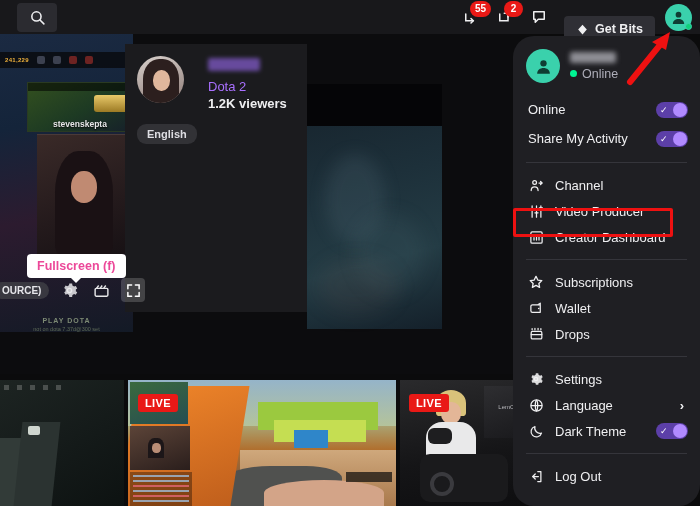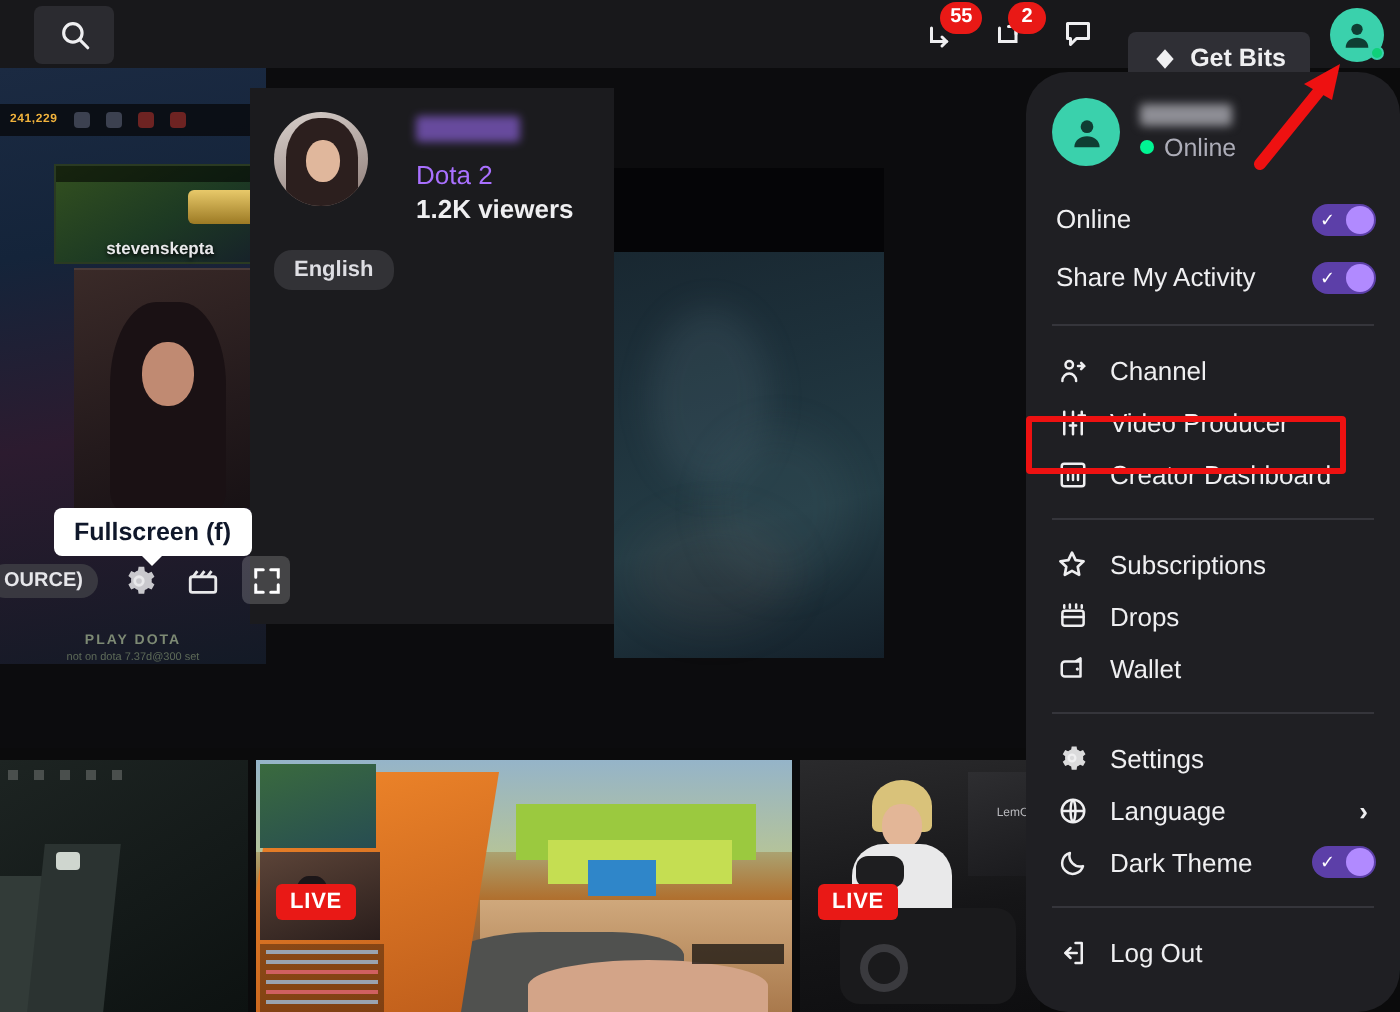--- a/index.html
+++ b/index.html
@@ -128,21 +128,21 @@
   }
   .hc-desc { margin-top: 13px; color: #efeff1; font-size: 12.5px; line-height: 19px; }
   .hc-desc .redact {
     display:inline-block; width:46px; height:12px; vertical-align:-2px;
     background:#8a8a90; filter: blur(2.2px); border-radius:2px;
   }
 
   
   .tooltip {
     position: absolute; left: 27px; top: 254px; z-index: 30;
-    background: #fff; color: #0f172a;
+    background: #fff; color: #ec4899;
     font-size: 12.5px; font-weight: bold;
     padding: 5px 10px; border-radius: 4px; white-space: nowrap;
   }
   .tooltip::after {
     content: ""; position: absolute; left: 50%; margin-left: -5px; bottom: -5px;
     border-left: 5px solid transparent; border-right: 5px solid transparent;
     border-top: 5px solid #fff;
   }
   .player-controls {
     position: absolute; left: 0px; top: 278px; z-index: 25;
@@ -189,21 +189,21 @@
   .t3-person .body { position:absolute; left:0px; top:32px; width:50px; height:40px; background:#e9e9ea; border-radius:16px 16px 0 0; }
   .t3-hs { position:absolute; left:28px; top:48px; width:24px; height:16px; background:#1e1e20; border-radius:6px; }
   .t3-right { position:absolute; right:0; top:6px; width:36px; height:52px; background:linear-gradient(160deg,#2e2e31,#1a1a1d); }
   .t3-label { position:absolute; right:2px; top:24px; color:#b9b9bd; font-size:6px; }
   .t3-car { position:absolute; left:20px; bottom:4px; width:88px; height:48px; background:#1a1a1c; border-radius:10px; }
   .t3-wheel { position:absolute; left:30px; bottom:10px; width:24px; height:24px; border:4px solid #3a3a3e; border-radius:50%; }
   .live-badge {
     position: absolute; z-index: 5;
     background: #e91916; color: #fff;
     font-size: 11px; font-weight: bold; letter-spacing: .4px;
-    padding: 3px 7px; border-radius: 3px; margin-top: 48px;
+    padding: 3px 7px; border-radius: 3px;
   }
 
   
   .dropdown {
     position: absolute; left: 513px; top: 36px; width: 187px; height: 470px;
     background: #1f1f23; z-index: 40;
     padding: 0 0 0 0;
     border-radius: 21px;
   }
   .dd-profile { display: flex; align-items: center; gap: 10px; padding: 13px 0 12px 13px; }
@@ -500,38 +500,38 @@
       <span class="ico">
         <svg width="16" height="16" viewBox="0 0 24 24" fill="none" stroke="#efeff1" stroke-width="2" stroke-linejoin="round">
           <path d="M12 3.5l2.7 5.6 6 .8-4.4 4.2 1.1 6-5.4-3-5.4 3 1.1-6L3.3 9.9l6-.8z"></path>
         </svg>
       </span>
       <span class="txt">Subscriptions</span>
     </div>
 
     <div class="dd-item">
       <span class="ico">
+        <svg width="15" height="15" viewBox="0 0 24 24" fill="none" stroke="#efeff1" stroke-width="2" stroke-linejoin="round">
+          <path d="M3 8.5A2.5 2.5 0 015.5 6H18v12H5.5A2.5 2.5 0 013 15.5z"></path>
+          <path d="M14 6l4-2.5V6"></path>
+            <circle cx="15.5" cy="12" r="1.3" fill="#efeff1" stroke="none"></circle>
+        </svg>
+      </span>
+      <span class="txt">Wallet</span>
+    </div>
+
+    <div class="dd-item">
+      <span class="ico">
         <svg width="15" height="15" viewBox="0 0 24 24" fill="none" stroke="#efeff1" stroke-width="2" stroke-linecap="round">
           <path d="M5 2.5v2M9.5 2v2.5M14.5 2v2.5M19 2.5v2"></path>
           <rect x="3.5" y="7" width="17" height="12" rx="2"></rect>
             <path d="M3.5 12h17"></path>
         </svg>
       </span>
       <span class="txt">Drops</span>
-    </div>
-
-    <div class="dd-item">
-      <span class="ico">
-        <svg width="15" height="15" viewBox="0 0 24 24" fill="none" stroke="#efeff1" stroke-width="2" stroke-linejoin="round">
-          <path d="M3 8.5A2.5 2.5 0 015.5 6H18v12H5.5A2.5 2.5 0 013 15.5z"></path>
-          <path d="M14 6l4-2.5V6"></path>
-            <circle cx="15.5" cy="12" r="1.3" fill="#efeff1" stroke="none"></circle>
-        </svg>
-      </span>
-      <span class="txt">Wallet</span>
     </div>
 
     <div class="dd-sep"></div>
 
     <div class="dd-item">
       <span class="ico">
         <svg width="16" height="16" viewBox="0 0 24 24" fill="#efeff1">
           <path d="M12 8.6a3.4 3.4 0 100 6.8 3.4 3.4 0 000-6.8zm0 5a1.6 1.6 0 110-3.2 1.6 1.6 0 010 3.2z"></path>
           <path d="M20.4 12c0-.45-.04-.9-.11-1.32l1.84-1.45-1.85-3.2-2.2.93a8 8 0 00-2.28-1.32L15.45 3.3h-3.7l-.35 2.34a8 8 0 00-2.29 1.32l-2.2-.93-1.85 3.2L6.9 10.7c-.07.42-.1.87-.1 1.32s.03.9.1 1.32l-1.84 1.46 1.85 3.2 2.2-.93a8 8 0 002.29 1.32l.35 2.34h3.7l.35-2.34a8 8 0 002.28-1.32l2.2.93 1.85-3.2-1.84-1.46c.07-.42.11-.87.11-1.32z" opacity=".9"></path>
         </svg>

